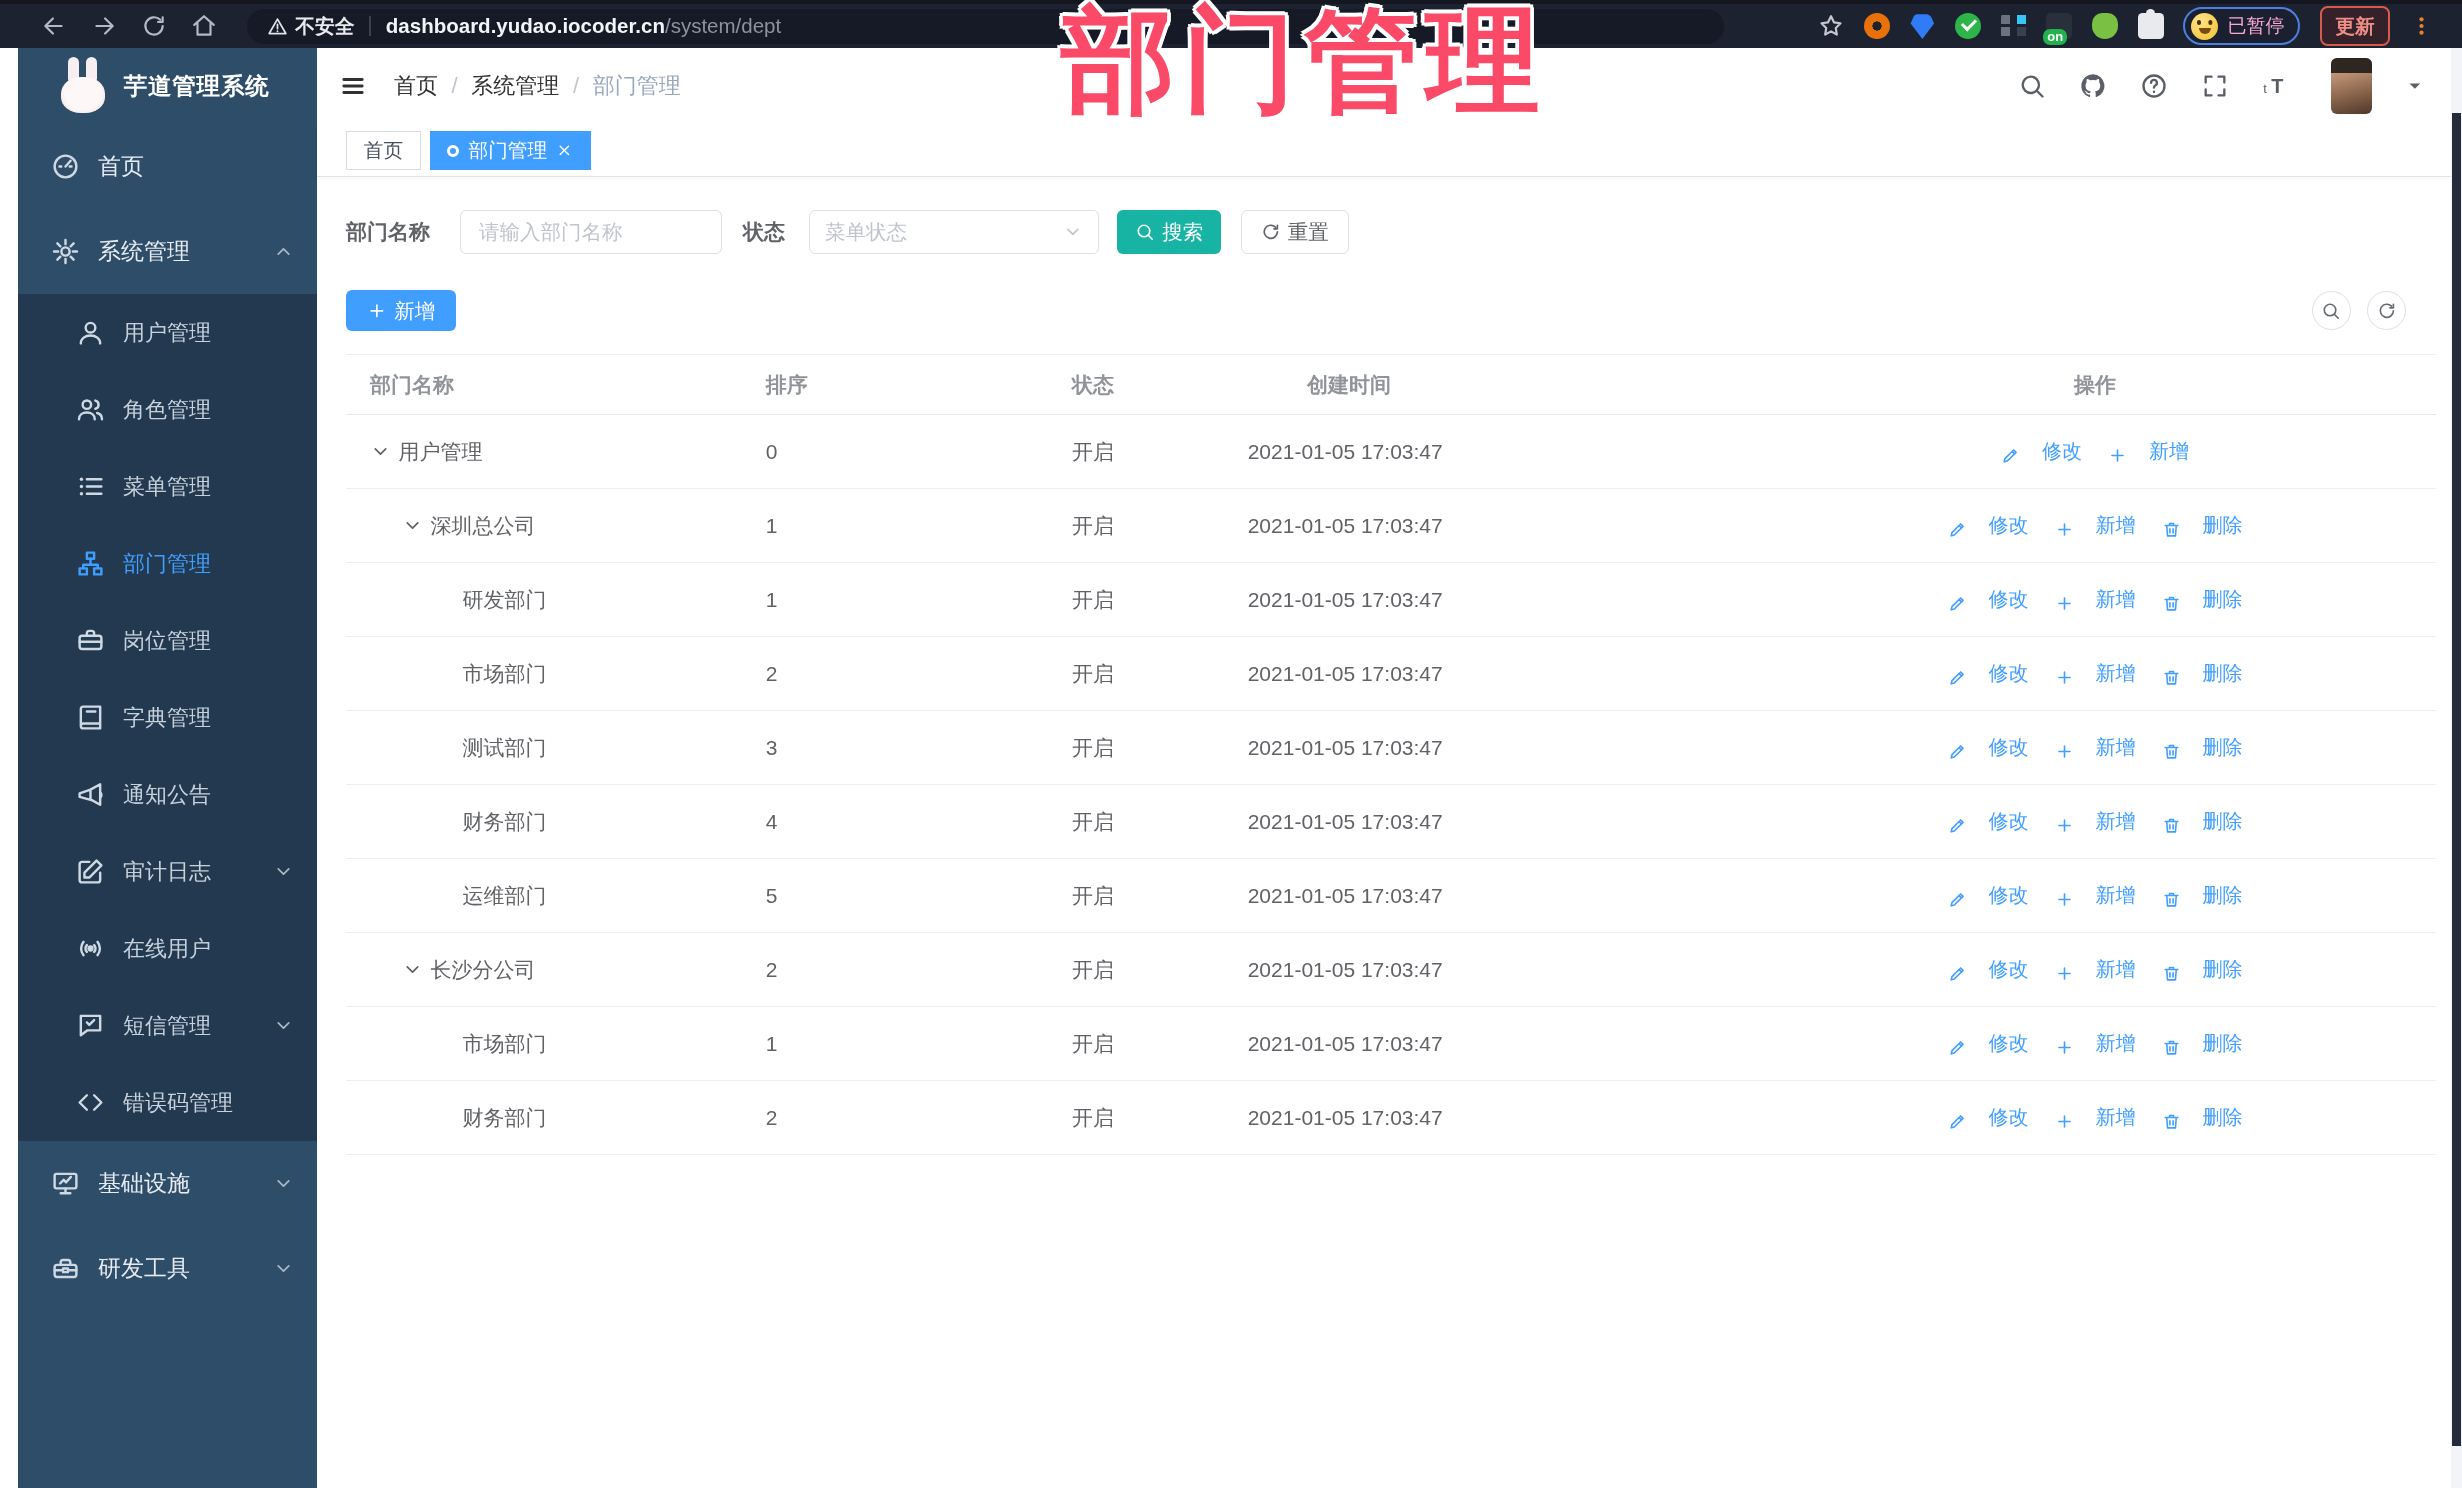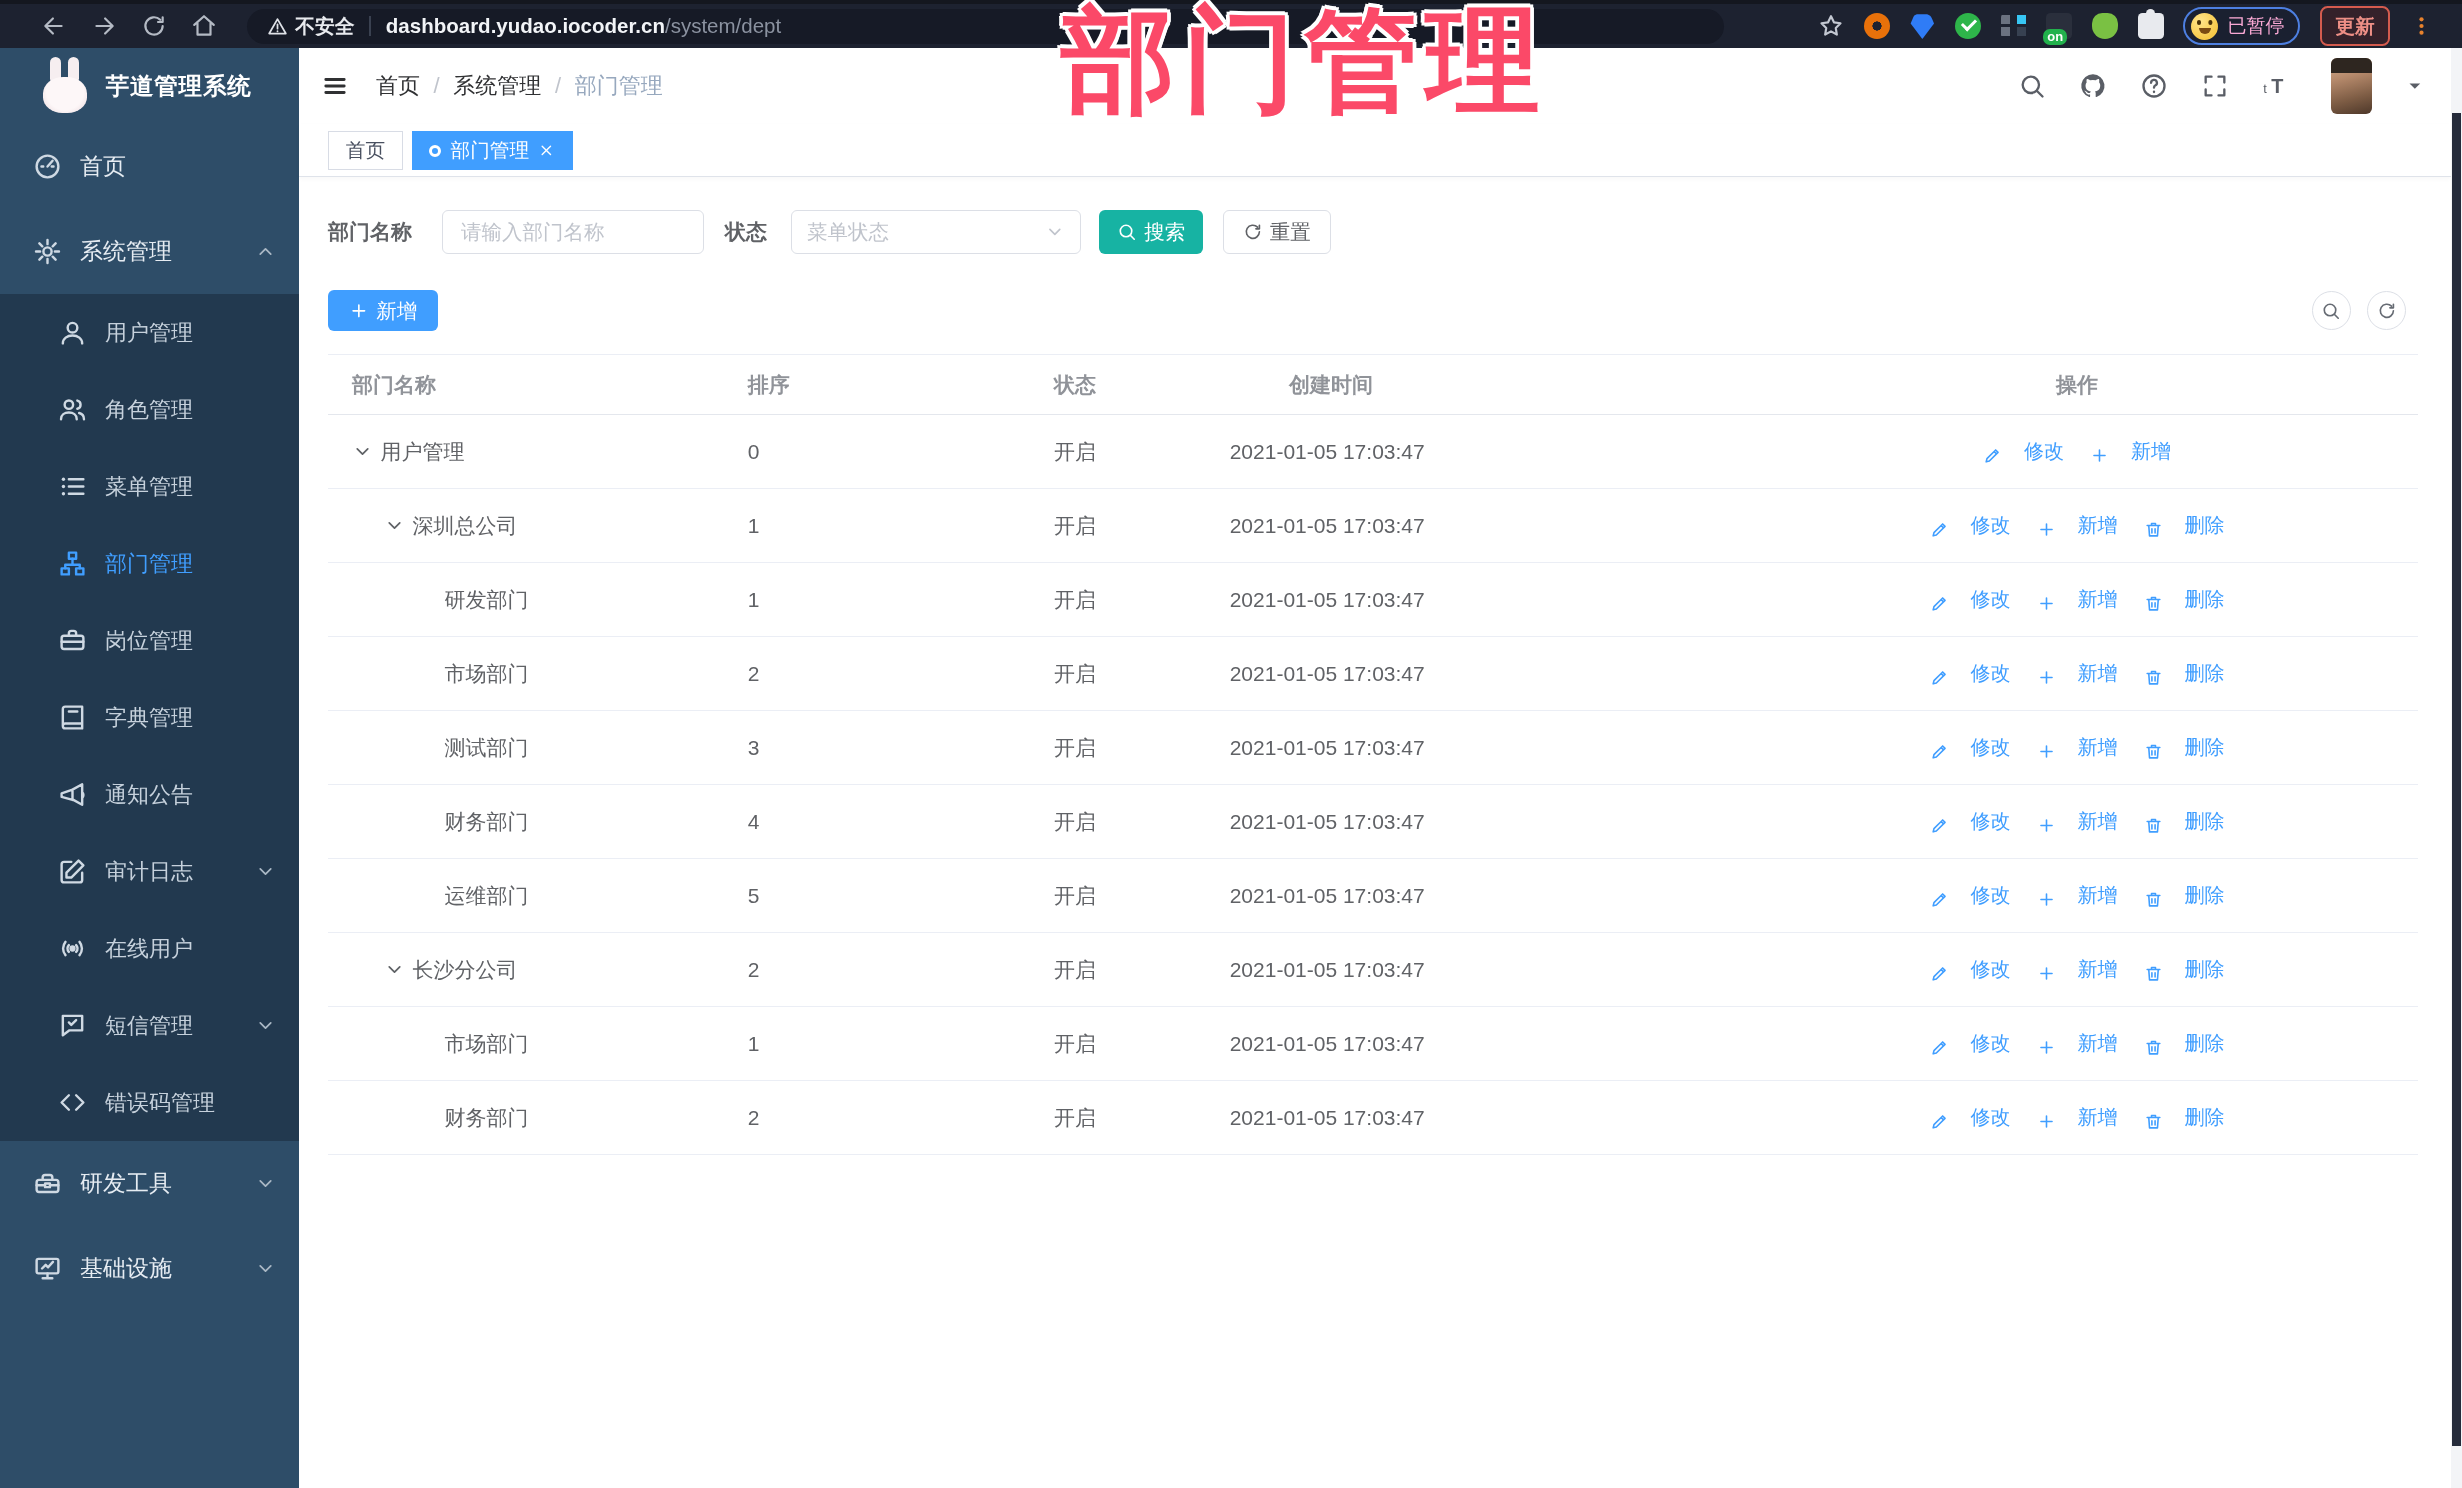--- a/index.html
+++ b/index.html
@@ -47,21 +47,21 @@
     background:#4a3208; box-shadow:11.4px 0 0 #4a3208; }
   .emoji-face::after { content:""; position:absolute; left:7.6px; top:15px; width:12px; height:6.8px;
     border-radius:0 0 12px 12px; background:#7a4a12; }
   .pill-label { font-size:19px; color:#f9a8d4; }
   .update-btn { display:flex; align-items:center; border:2.3px solid #d45b4e; border-radius:7.6px;
     background:#34212a; padding:4.5px 13.6px; }
   .update-label { font-size:19.7px; color:#ee8f86; font-weight:600; }
   .kebab { width:23px; height:26px; color:#e8822c; }
 
   
-  .shell { position:absolute; top:48px; left:0; right:10.6px; bottom:0; display:flex; }
+  .shell { position:absolute; top:48px; left:0; right:10.6px; bottom:0; display:flex;padding-left:18px; }
 
   
   .sidebar { flex:0 0 299px; background:#2e4d68; color:#ccd6e0; display:flex; flex-direction:column; }
   .logo-row { height:76px; display:flex; align-items:center; padding-left:41px; gap:16.7px; }
   .rabbit { width:48px; height:61px; position:relative; }
   .rabbit::before { content:""; position:absolute; left:9px; top:1.5px; width:10.6px; height:27px; background:#f6eef0;
     border-radius:6px; box-shadow:18px 0 0 #f6eef0; }
   .rabbit::after { content:""; position:absolute; left:1.5px; top:21px; width:44px; height:36px;
     background:radial-gradient(circle at 50% 40%, #fdf7f8 60%, #e9d6da); border-radius:46% 46% 44% 44%; }
   .logo-title { font-size:23.5px; font-weight:700; color:#ffffff; letter-spacing:0.8px; }
@@ -360,39 +360,39 @@
               <svg viewBox="0 0 24 24" fill="none" stroke="currentColor" stroke-width="2" stroke-linecap="round" stroke-linejoin="round">
                 <path d="M9 18l-6-6 6-6M15 6l6 6-6 6"></path>
               </svg>
             </span>
             <span>错误码管理</span>
           </div>
         </div>
         <div class="menu-item">
           <span class="ic mi-ic">
             <svg viewBox="0 0 24 24" fill="none" stroke="currentColor" stroke-width="2" stroke-linecap="round" stroke-linejoin="round">
-              <rect x="3" y="9" width="18" height="10" rx="2"></rect>
-              <path d="M8 9V7a2 2 0 0 1 2-2h4a2 2 0 0 1 2 2v2M3 13.5h7M14 13.5h7M10 12h4v3h-4z"></path>
-            </svg>
-          </span>
-          <span>研发工具</span>
+              <rect x="3" y="4" width="18" height="12" rx="1.5"></rect>
+              <path d="M8 20h8M12 16v4M7.5 12l3-3 2 2 4-4.5"></path>
+            </svg>
+          </span>
+          <span>基础设施</span>
           <span class="ic mi-caret">
             <svg viewBox="0 0 24 24" fill="none" stroke="currentColor" stroke-width="2" stroke-linecap="round" stroke-linejoin="round">
               <path d="M6 9l6 6 6-6"></path>
             </svg>
           </span>
         </div>
         <div class="menu-item">
           <span class="ic mi-ic">
             <svg viewBox="0 0 24 24" fill="none" stroke="currentColor" stroke-width="2" stroke-linecap="round" stroke-linejoin="round">
-              <rect x="3" y="4" width="18" height="12" rx="1.5"></rect>
-              <path d="M8 20h8M12 16v4M7.5 12l3-3 2 2 4-4.5"></path>
-            </svg>
-          </span>
-          <span>基础设施</span>
+              <rect x="3" y="9" width="18" height="10" rx="2"></rect>
+              <path d="M8 9V7a2 2 0 0 1 2-2h4a2 2 0 0 1 2 2v2M3 13.5h7M14 13.5h7M10 12h4v3h-4z"></path>
+            </svg>
+          </span>
+          <span>研发工具</span>
           <span class="ic mi-caret">
             <svg viewBox="0 0 24 24" fill="none" stroke="currentColor" stroke-width="2" stroke-linecap="round" stroke-linejoin="round">
               <path d="M6 9l6 6 6-6"></path>
             </svg>
           </span>
         </div>
       </nav>
   </aside>
 
   <div class="main">

